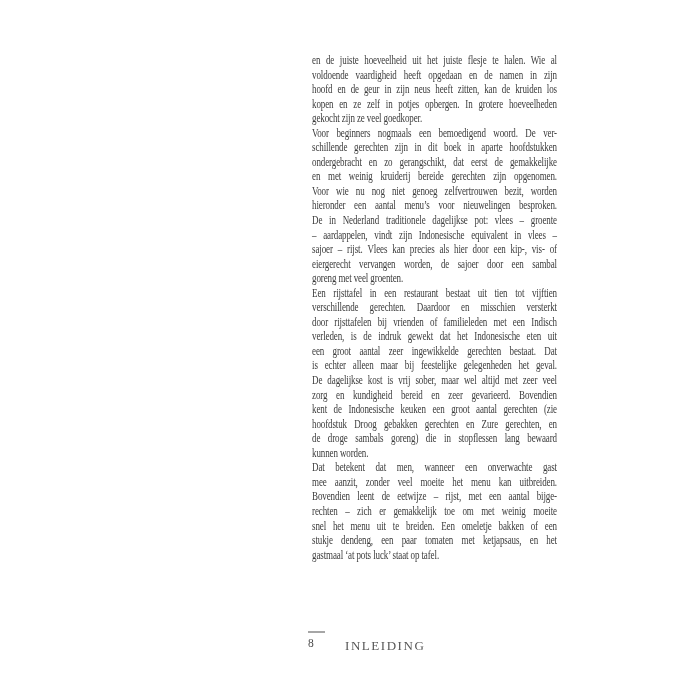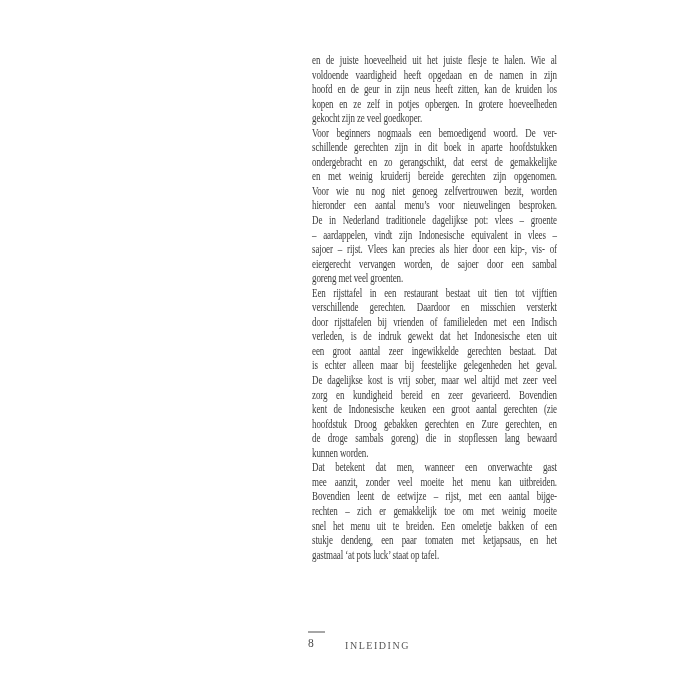--- a/index.html
+++ b/index.html
@@ -53,21 +53,21 @@
     left: 308px;
     top: 637px;
     font-size: 11.5px;
     line-height: 13px;
     color: #4a4a4a;
   }
   .running-head {
     position: absolute;
     left: 345px;
     top: 641.5px;
-    font-size: 10px;
+    font-size: 13px;
     line-height: 8px;
     letter-spacing: 1.55px;
     color: #575757;
     text-transform: uppercase;
   }
 </style>
 </head>
 <body>
 
 <div class="page">

